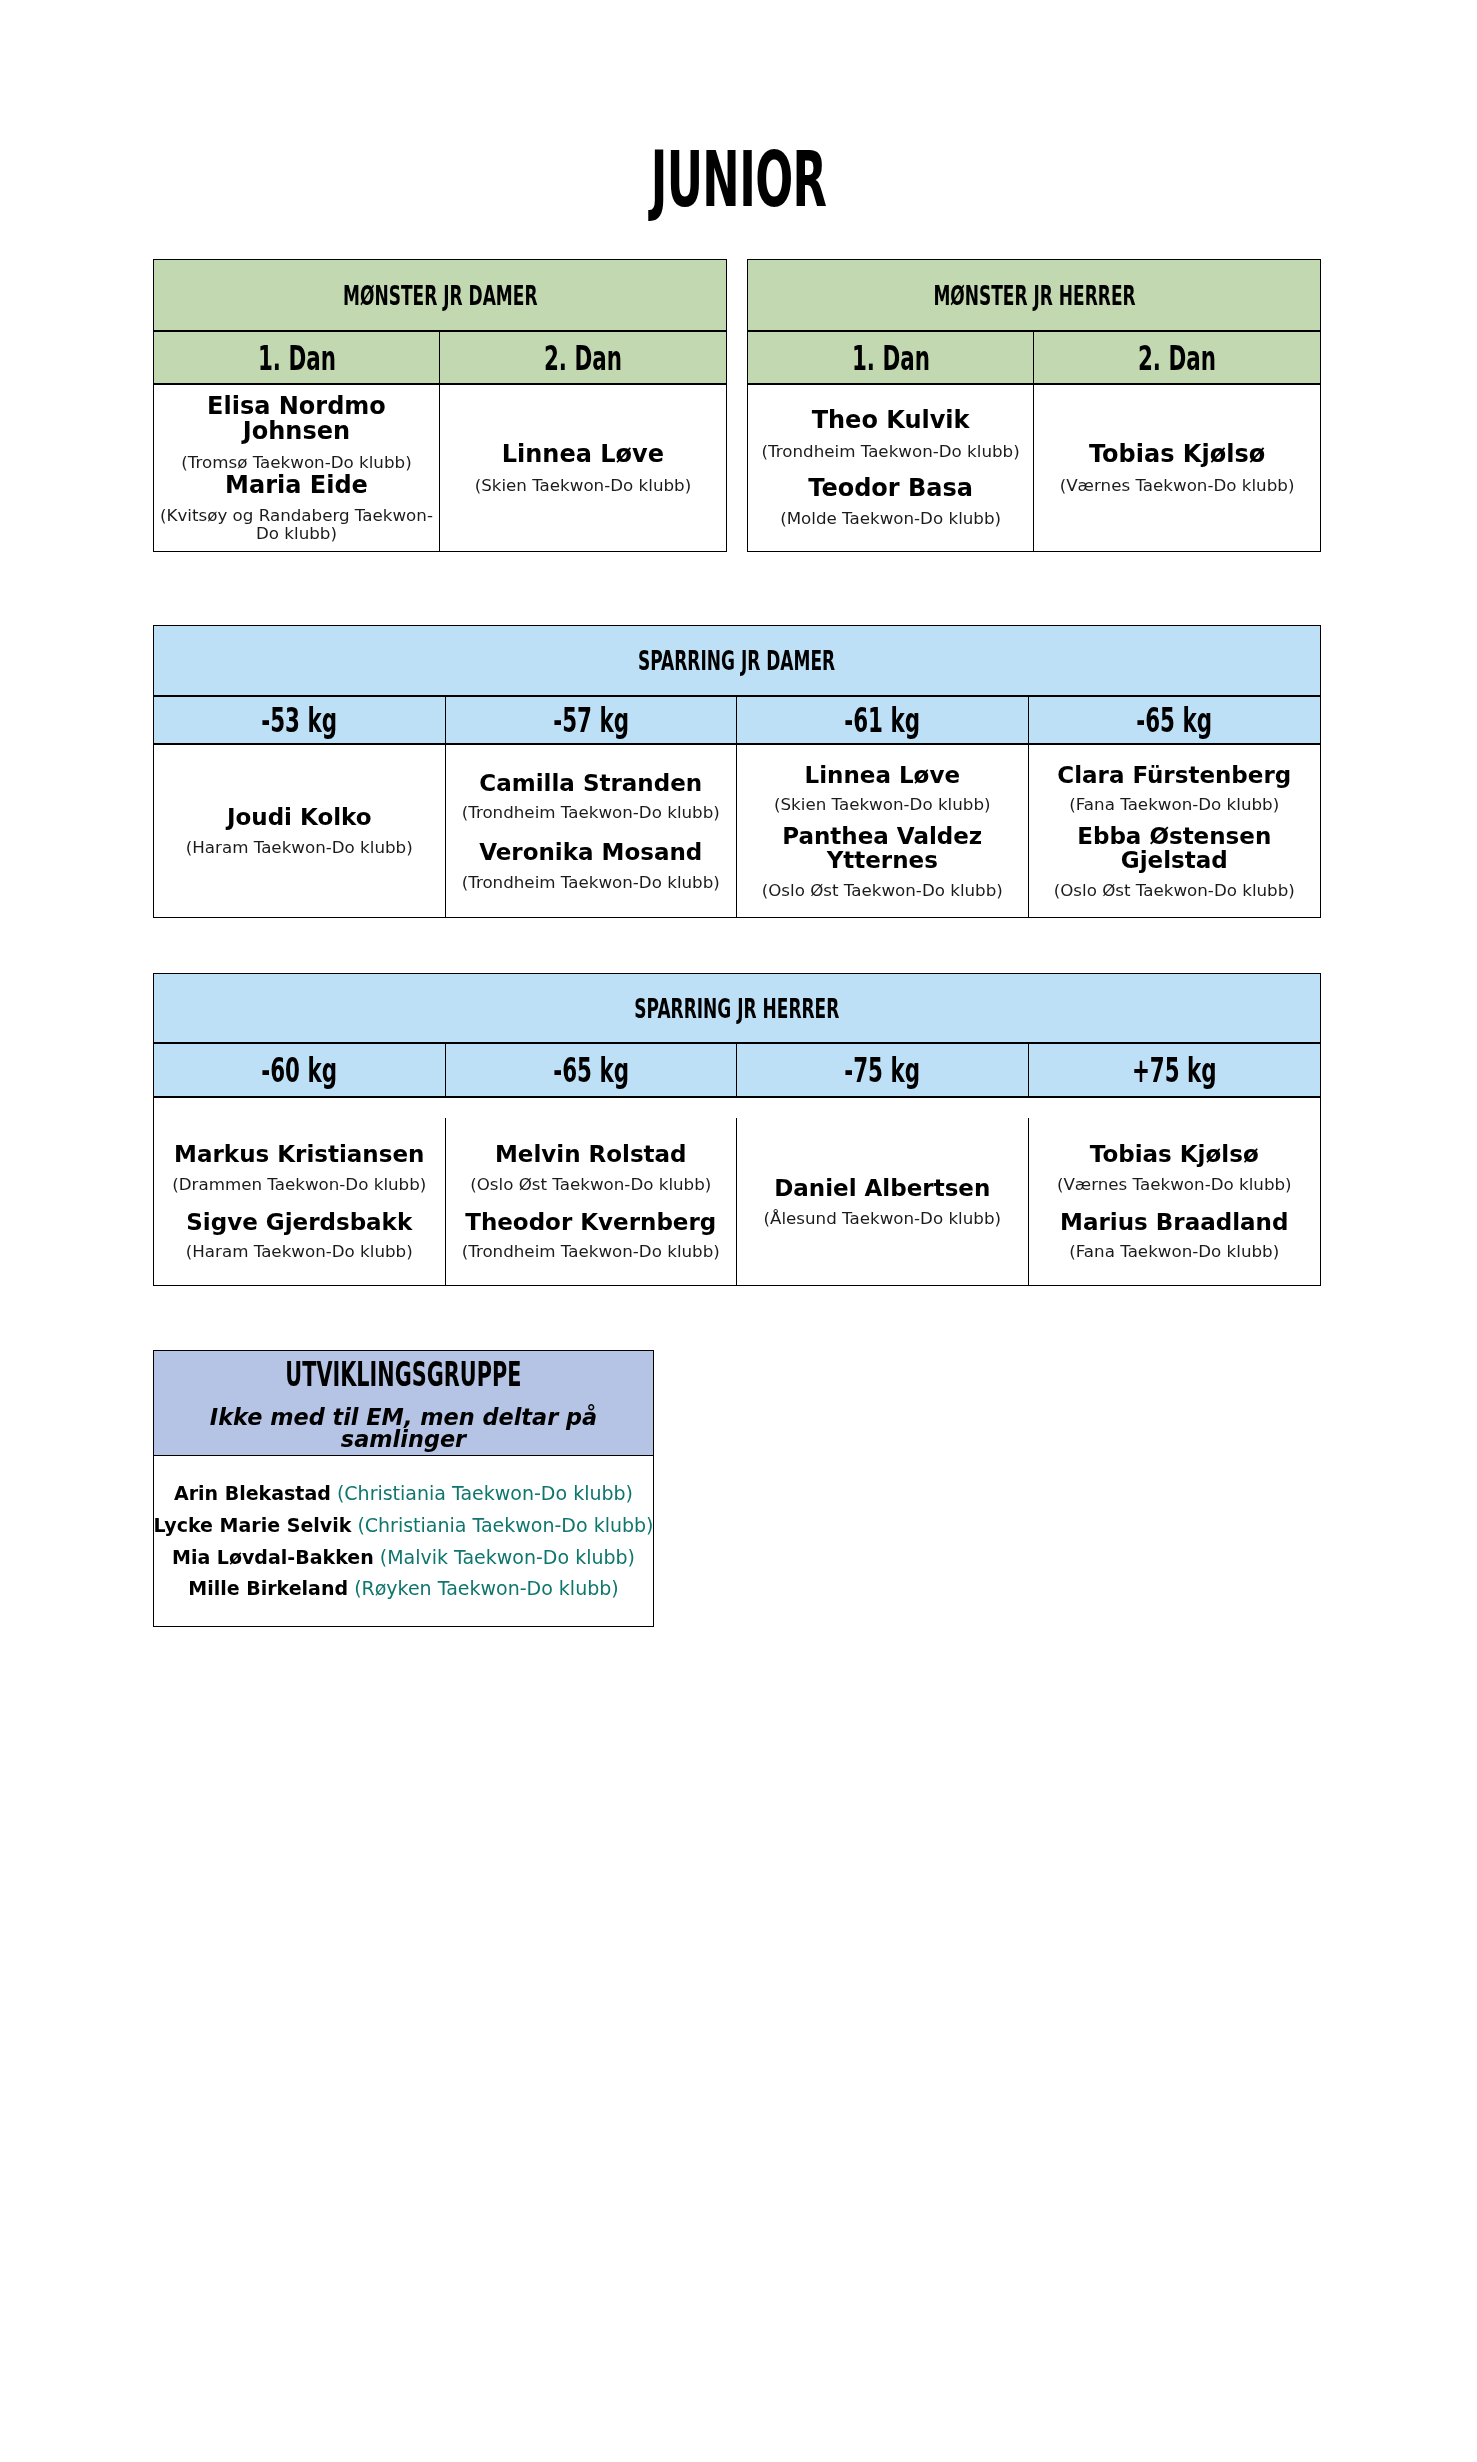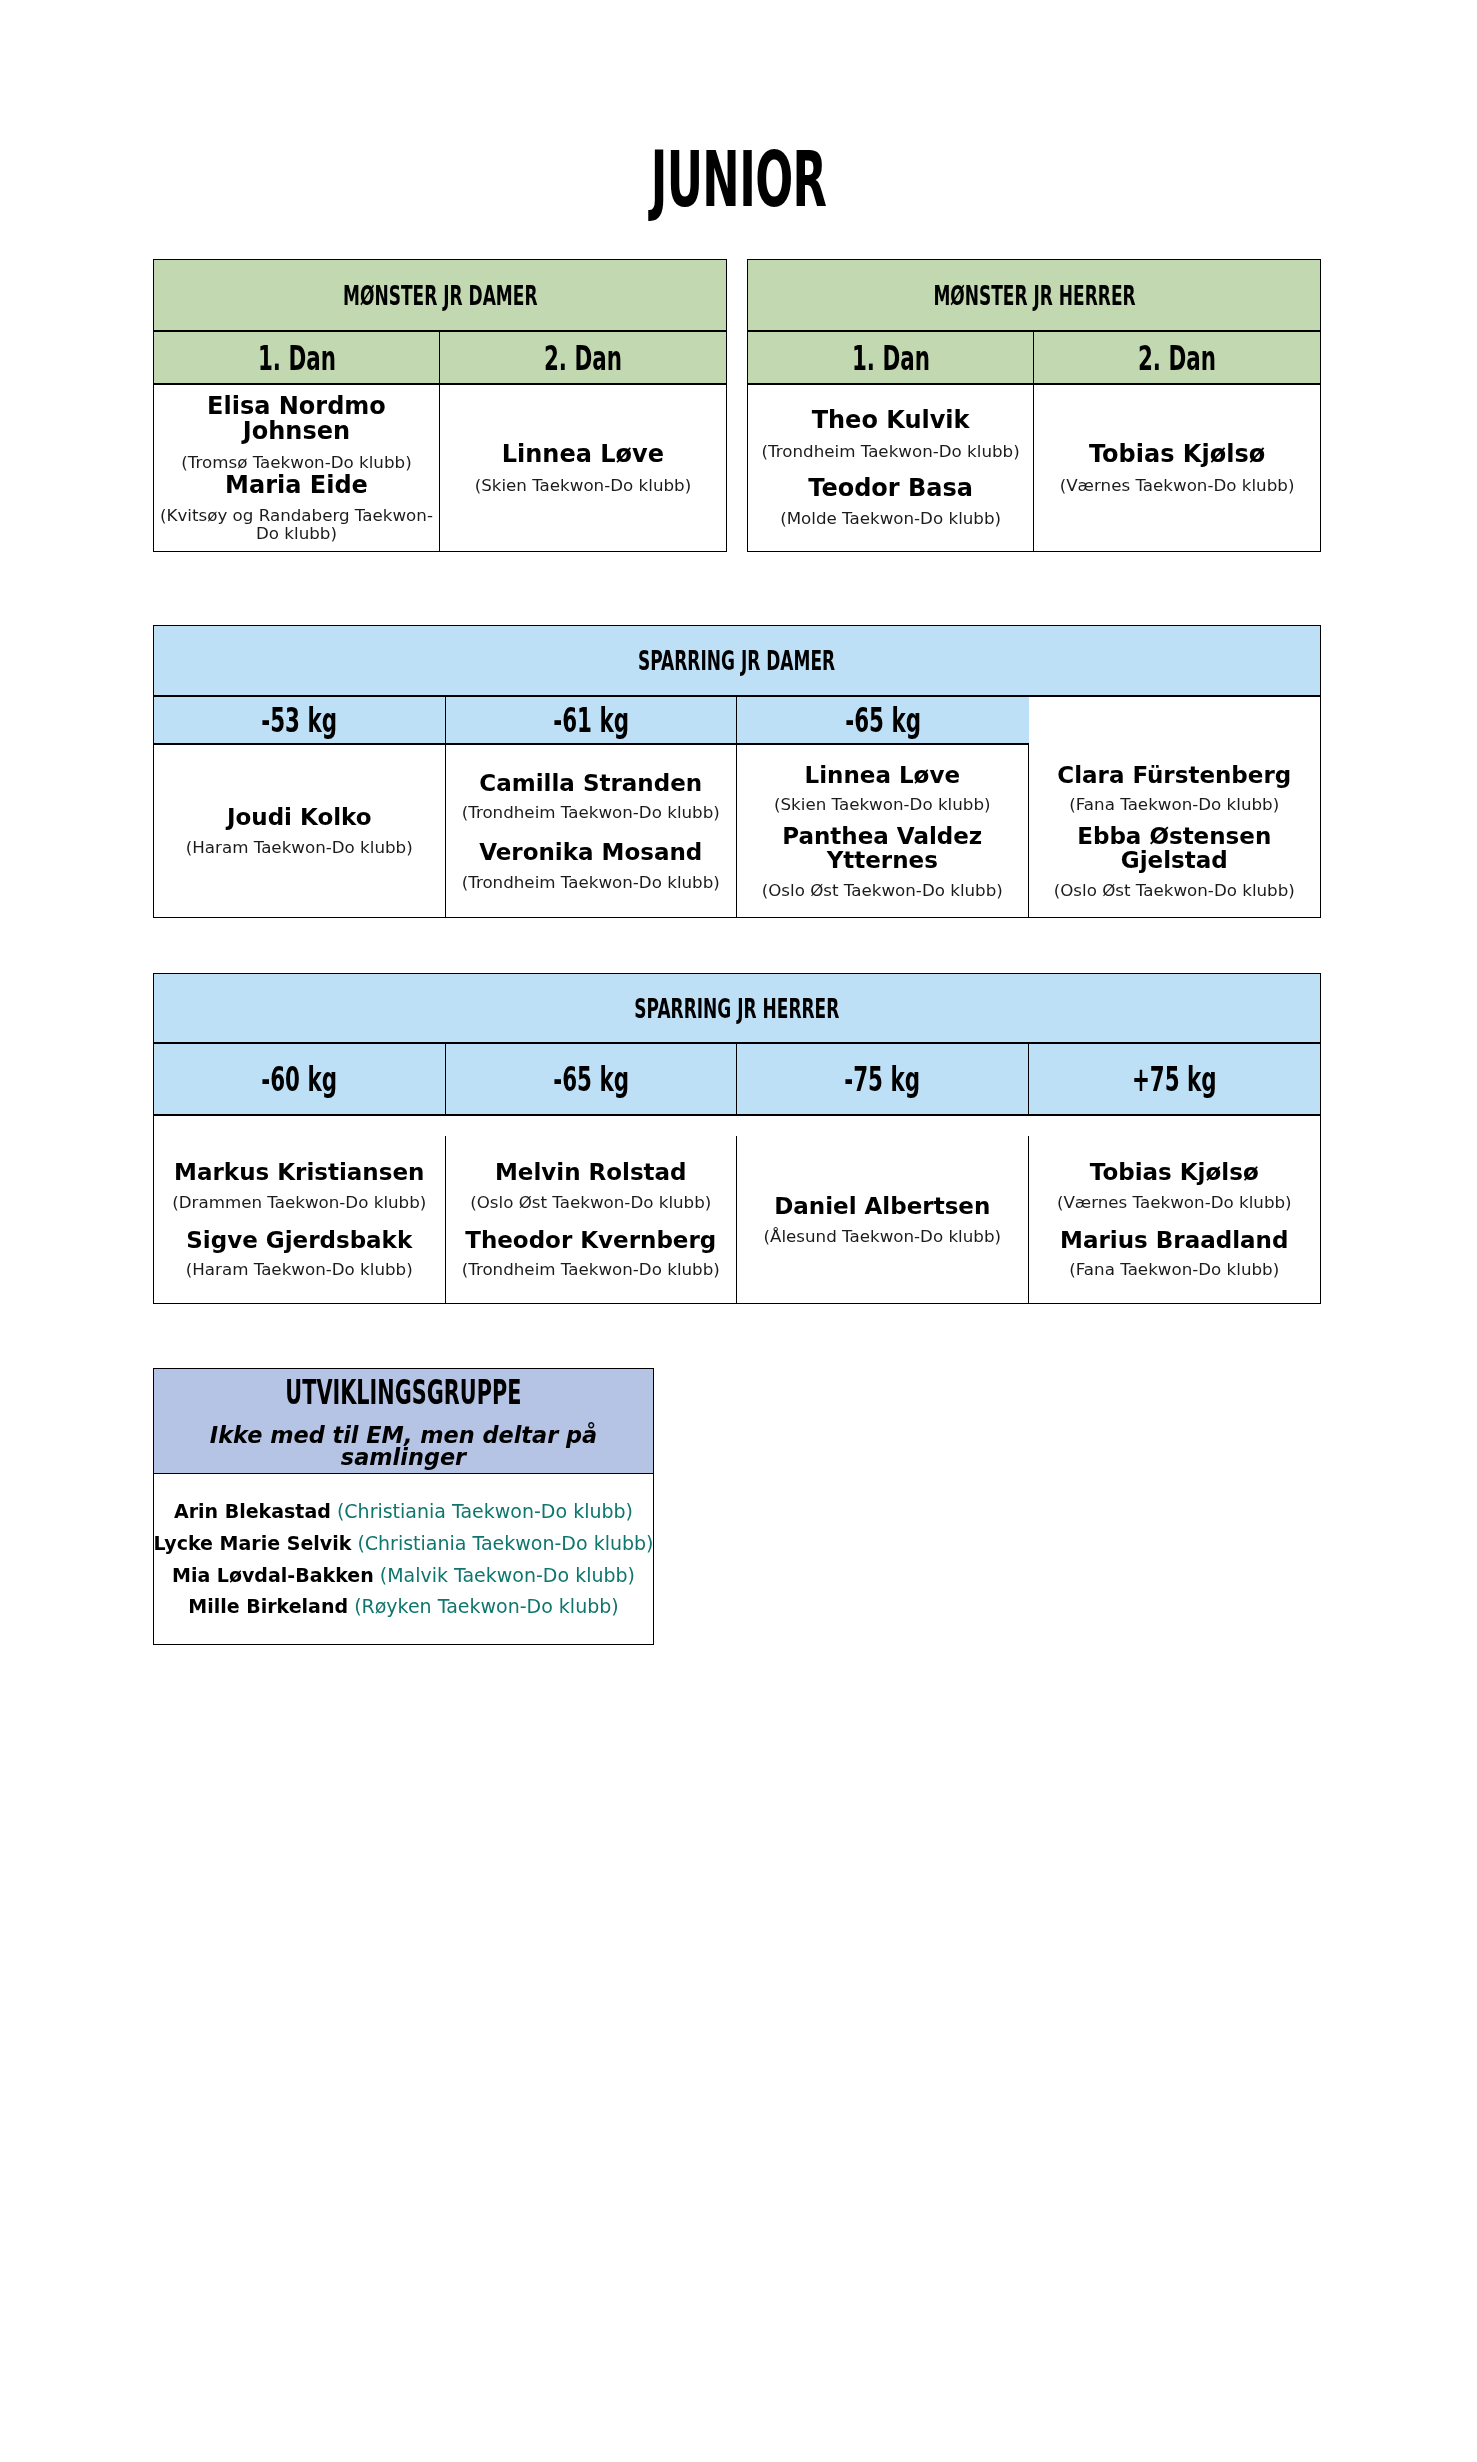--- a/index.html
+++ b/index.html
@@ -77,21 +77,21 @@
   .green .t-cell { height: 166px; }
 
   
   .blue .t-title-cell, .blue .t-colhead { background: #bde0f7; }
   .t3 { margin-top: 73px; }
   .t3 .t-title-cell { height: 71px; }
   .t3 .t-colhead { height: 48px; }
   .t3 .t-cell { height: 172px; }
   .t4 { margin-top: 55px; }
   .t4 .t-title-cell { height: 70px; }
-  .t4 .t-colhead { height: 72px; }
+  .t4 .t-colhead { height: 54px; }
   .t4 .t-cell { height: 167px; margin-top: 20px; }
   .t3 .name, .t4 .name { font-size: 23px; }
 
   
   .t5 {
     margin-top: 64px;
     width: 501px;
     border: 1.6px solid #000;
   }
   .t5-head {
@@ -193,20 +193,23 @@
 
     <div class="tbl blue t3">
       <div class="t-title-cell">
           <span class="cond">SPARRING JR DAMER</span>
         </div>
       <div class="grid4">
         <div class="t-colhead">
             <span class="cond">-53 kg</span>
           </div>
         <div class="t-colhead">
+            <span class="cond">-57 kg</span>
+          </div>
+        <div class="t-colhead">
             <span class="cond">-61 kg</span>
           </div>
         <div class="t-colhead">
             <span class="cond">-65 kg</span>
           </div>
       </div>
       <div class="grid4">
         <div class="t-cell">
           <div class="entry">
             <div class="name">Joudi Kolko</div>

